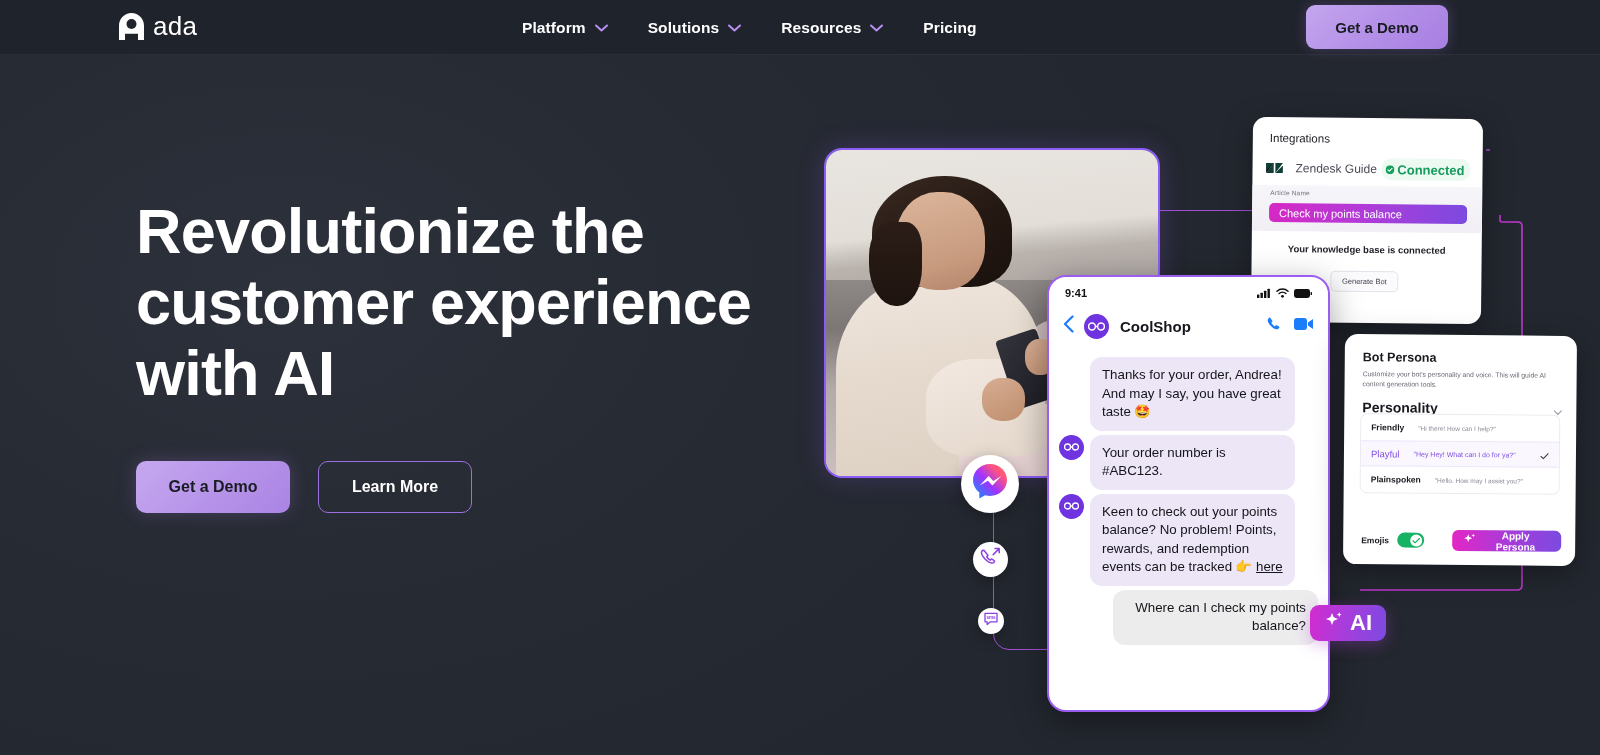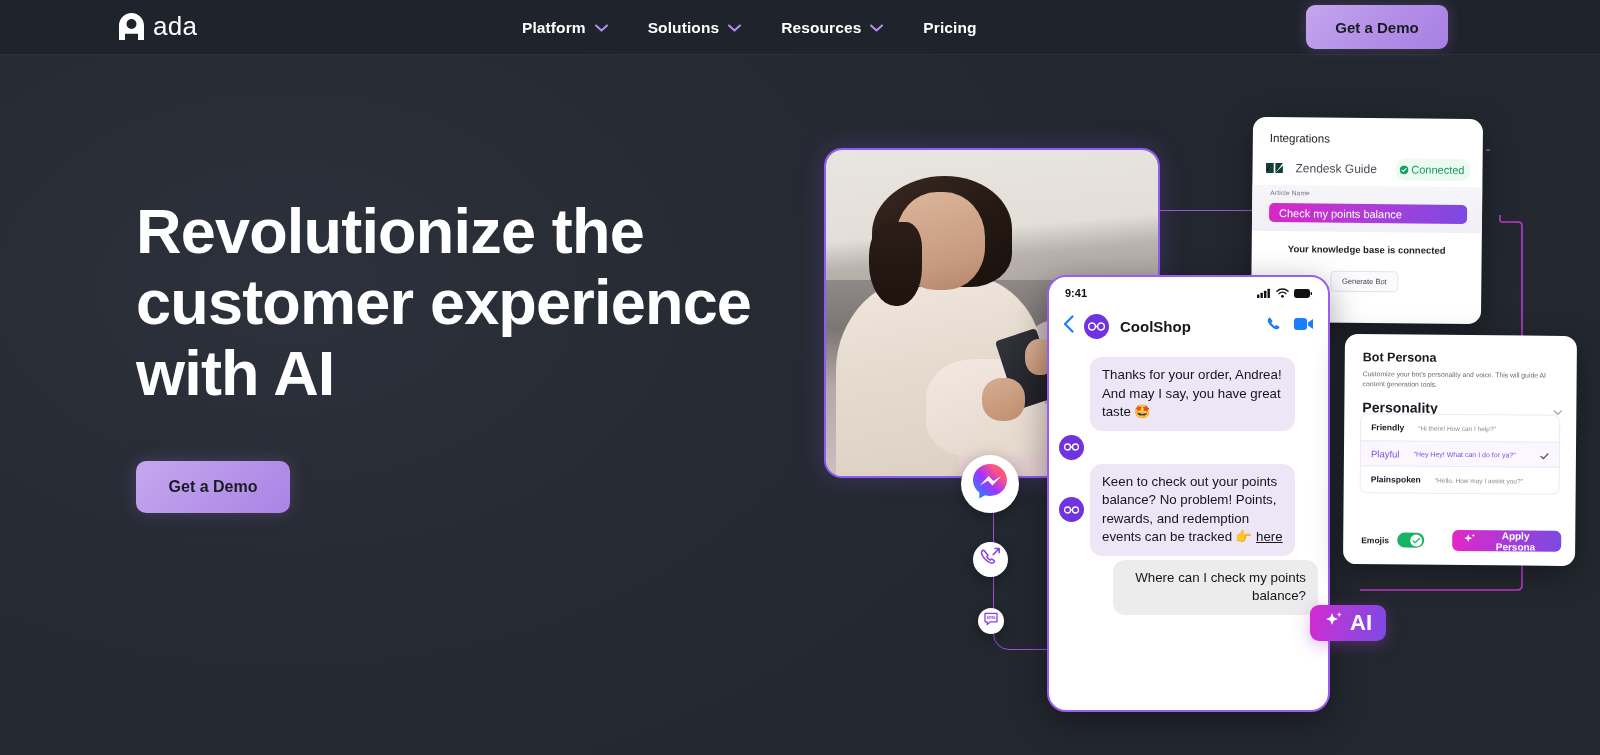--- a/index.html
+++ b/index.html
@@ -195,21 +195,21 @@
     position: absolute; left: 0; top: 36px; width: 100%; height: 30px;
     display: flex; align-items: center; padding: 0 12px;
   }
   .zendesk-logo { width: 20px; height: 20px; display: block; }
   .int-name { font-size: 12px; color: #4a4a55; margin-left: 11px; }
   .int-badge {
     margin-left: auto; display: flex; align-items: center; gap: 3px;
     background: #edfaf2; border-radius: 10px; padding: 2px 6px 2px 4px;
   }
   .int-badge-dot { width: 9px; height: 9px; }
-  .int-badge-text { font-size: 11px; color: #179a5d; font-weight: 400; }
+  .int-badge-text { font-size: 13px; color: #179a5d; font-weight: 700; }
   .int-panel {
     position: absolute; left: 0; top: 68px; width: 100%; height: 46px;
     background: linear-gradient(180deg,#f6f5f9 0%,#f1eff5 100%);
   }
   .int-label { position: absolute; left: 18px; top: 72px; font-size: 6.5px; color: #6e6e7a; letter-spacing: .2px; }
   .pill-gradient {
     position: absolute; left: 17px; top: 86px;
     width: 198px; height: 19px; border-radius: 5px;
     background: linear-gradient(90deg,#d628c4 0%,#b33ad8 45%,#7c4ae0 100%);
     display: flex; align-items: center; padding-left: 10px;
@@ -251,21 +251,21 @@
   .back-chev { width: 11px; height: 18px; }
   .bot-avatar {
     width: 25px; height: 25px; border-radius: 50%;
     background: #6f33e0;
     display: flex; align-items: center; justify-content: center;
     margin-left: 10px;
   }
   .chat-name { font-size: 15px; font-weight: 700; color: #16161c; margin-left: 11px; }
   .chat-actions { margin-left: auto; display: flex; align-items: center; gap: 11px; }
   .chat-body { position: absolute; top: 72px; left: 0; width: 100%; padding: 8px 10px 0 10px; }
-  .msg-row { display: flex; align-items: center; margin-bottom: 4px; }
+  .msg-row { display: flex; align-items: flex-start; margin-bottom: 4px; }
   .msg-row.user { justify-content: flex-end; }
   .av-slot { width: 31px; flex: 0 0 31px; }
   .av-small {
     width: 25px; height: 25px; border-radius: 50%;
     background: #6f33e0; display: flex; align-items: center; justify-content: center;
   }
   .bubble {
     max-width: 205px; border-radius: 12px;
     padding: 9px 12px;
     font-size: 13.3px; line-height: 18.5px; color: #15151b;
@@ -388,20 +388,21 @@
       </div>
     </div>
 
     <button class="btn-demo-top">Get a Demo</button>
   </div>
 
   <div class="hero-left">
     <h1 class="hero-title">Revolutionize the customer experience with AI</h1>
     <div class="hero-cta">
       <button class="btn-demo-hero">Get a Demo</button>
+      <button class="btn-learn">Learn More</button>
     </div>
   </div>
 
   <div class="composition">
 
     <div class="wire-rect"></div>
 
     <svg style="position:absolute;left:0;top:0;width:800px;height:695px;">
       <path d="M700 155 L700 160 Q700 162 702 162 L718 162 Q722 162 722 166 L722 525 Q722 530 717 530 L560 530" stroke="#c13ad2" stroke-width="1.6" fill="none"></path>
       <path d="M686 90 L690 90" stroke="#a24ed6" stroke-width="1.6" fill="none"></path>
@@ -520,20 +521,21 @@
         <div class="msg-row">
           <div class="av-slot">
             <span class="av-small">
               <svg width="15" height="8" viewBox="0 0 17 9">
                   <circle cx="4" cy="4.5" r="3.4" fill="none" stroke="#fff" stroke-width="1.5"></circle>
                   <circle cx="13" cy="4.5" r="3.4" fill="none" stroke="#fff" stroke-width="1.5"></circle>
                   <path d="M7.4 4.5h2.2" stroke="#fff" stroke-width="1.5"></path>
                 </svg>
             </span>
           </div>
+          <div class="bubble bot">Your order number is #ABC123.</div>
         </div>
 
         <div class="msg-row">
           <div class="av-slot">
             <span class="av-small">
               <svg width="15" height="8" viewBox="0 0 17 9">
                   <circle cx="4" cy="4.5" r="3.4" fill="none" stroke="#fff" stroke-width="1.5"></circle>
                   <circle cx="13" cy="4.5" r="3.4" fill="none" stroke="#fff" stroke-width="1.5"></circle>
                   <path d="M7.4 4.5h2.2" stroke="#fff" stroke-width="1.5"></path>
                 </svg>

